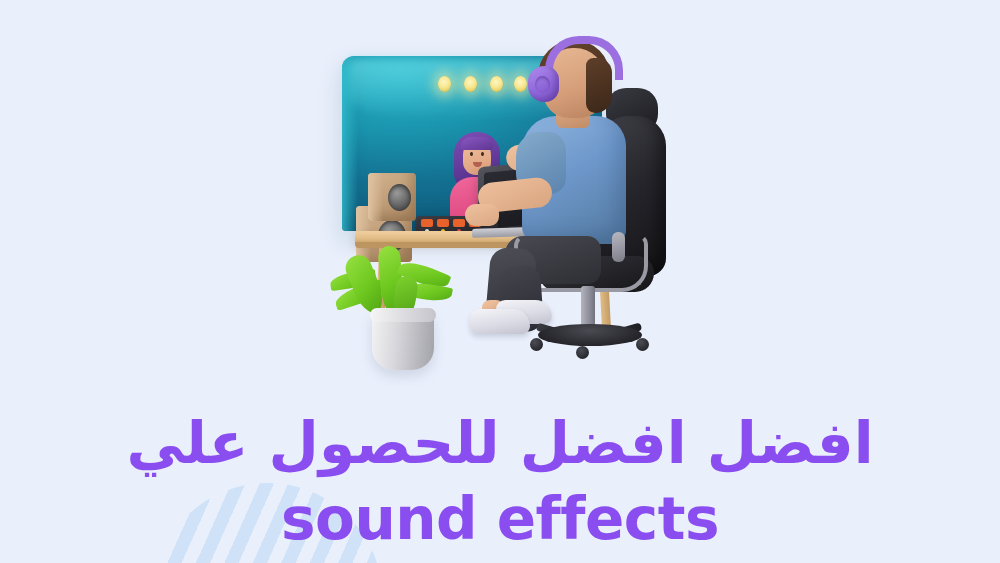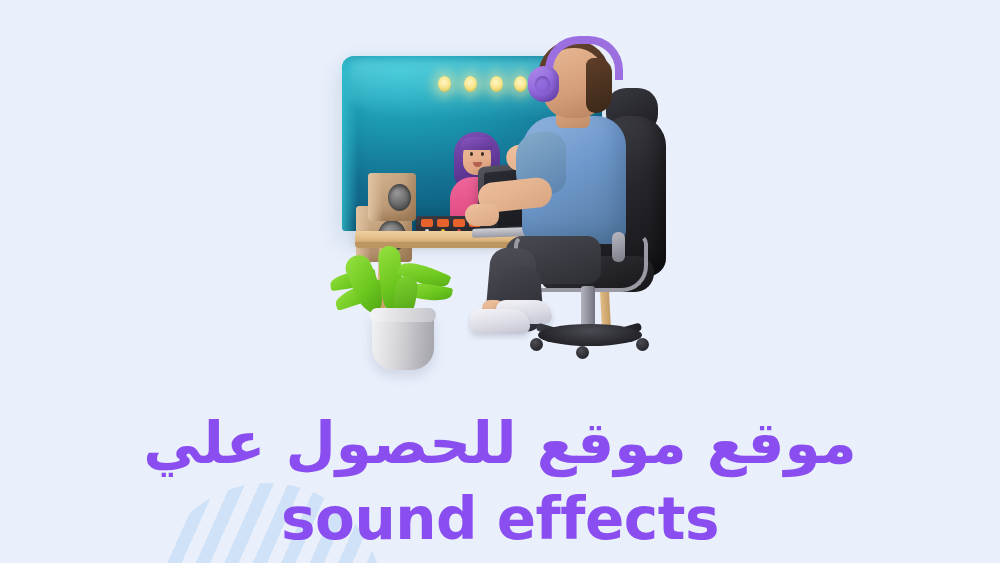--- a/index.html
+++ b/index.html
@@ -575,15 +575,15 @@
     <div class="leaf lf3"></div>
     <div class="leaf lf4"></div>
     <div class="leaf lf5"></div>
     <div class="leaf lf6"></div>
     <div class="soil"></div>
     <div class="pot"></div>
     <div class="pot-rim"></div>
 
   </div>
 
-  <h1 class="title">موقع موقع للحصول علي sound effects</h1>
+  <h1 class="title">افضل افضل للحصول علي sound effects</h1>
 
 </div>
 
 </body></html>

